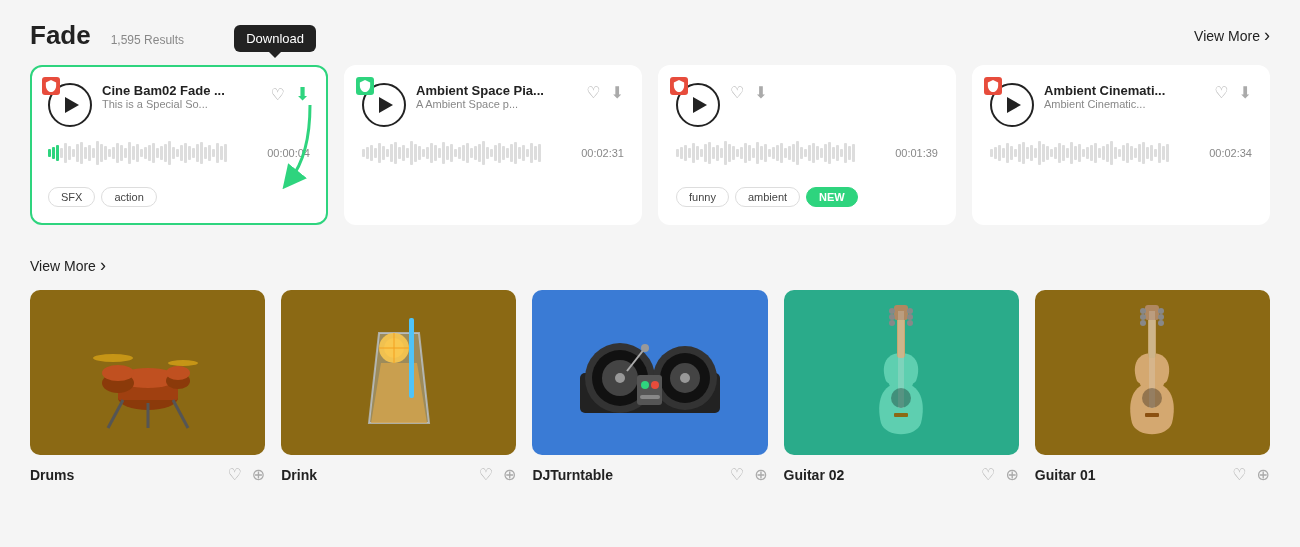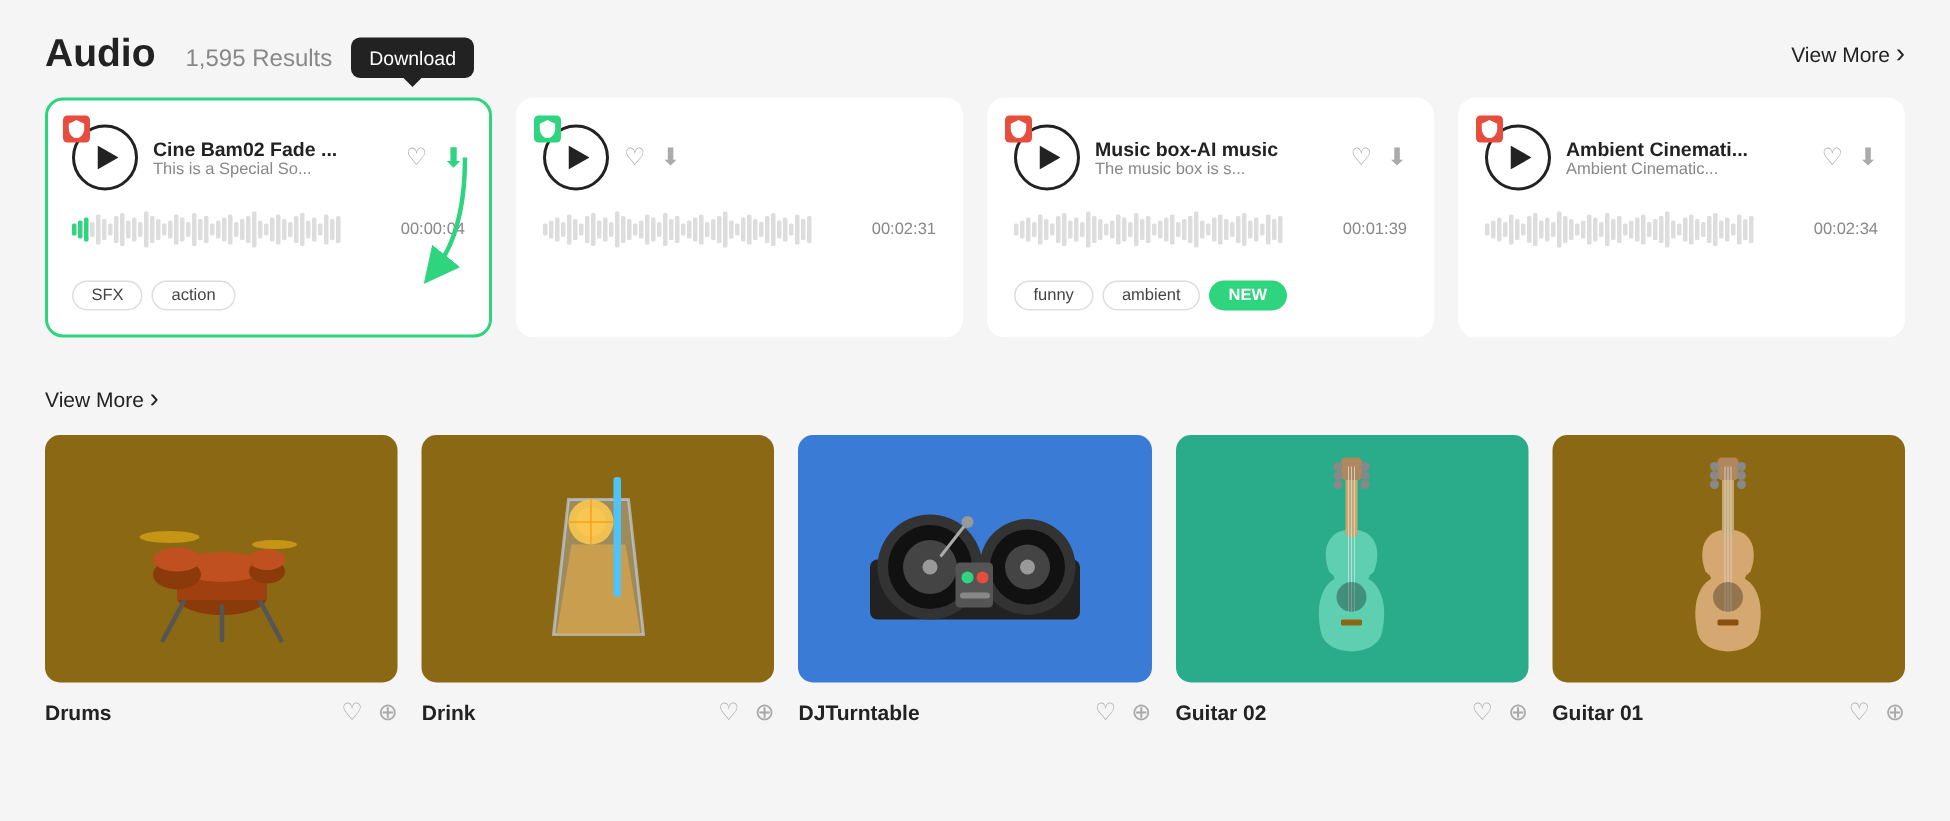--- a/index.html
+++ b/index.html
@@ -3,40 +3,40 @@
   <meta charset="utf-8">
   <style>
     * { box-sizing: border-box; margin: 0; padding: 0; }
     body { font-family: -apple-system, BlinkMacSystemFont, 'Segoe UI', sans-serif; background: #f5f5f5; color: #222; }
 
     .page { width: 1300px; padding: 20px 30px; }
 
     
     .section-header { display: flex; align-items: center; justify-content: space-between; margin-bottom: 14px; }
     .section-title { font-size: 26px; font-weight: 700; }
-    .section-count { font-size: 16px; color: #888; margin-left: 10px; font-weight: 400; }
+    .section-count { font-size: 12px; color: #888; margin-left: 10px; font-weight: 400; }
     .view-more { font-size: 14px; color: #222; cursor: pointer; display: flex; align-items: center; gap: 4px; }
     .view-more::after { content: '›'; font-size: 18px; }
 
     
     .audio-section { margin-bottom: 30px; }
     .audio-cards { display: flex; gap: 16px; }
 
     .audio-card {
       background: #fff;
       border-radius: 12px;
       padding: 16px;
       flex: 1;
       min-width: 0;
       border: 2px solid transparent;
       position: relative;
     }
     .audio-card.highlighted { border-color: #2ed47e; }
 
-    .audio-card-top { display: flex; align-items: center; gap: 10px; margin-bottom: 12px; }
+    .audio-card-top { display: flex; align-items: flex-start; gap: 10px; margin-bottom: 12px; }
     .play-btn {
       width: 44px; height: 44px; border-radius: 50%; border: 2px solid #222;
       display: flex; align-items: center; justify-content: center; cursor: pointer; flex-shrink: 0;
       background: #fff;
     }
     .play-btn svg { margin-left: 3px; }
     .audio-info { flex: 1; min-width: 0; }
     .audio-title { font-size: 13px; font-weight: 600; white-space: nowrap; overflow: hidden; text-overflow: ellipsis; }
     .audio-subtitle { font-size: 11px; color: #888; white-space: nowrap; overflow: hidden; text-overflow: ellipsis; }
     .audio-actions { display: flex; align-items: center; gap: 10px; flex-shrink: 0; }
@@ -88,21 +88,21 @@
     .three-d-actions span { color: #aaa; font-size: 16px; cursor: pointer; }
   </style>
 </head>
 <body>
 
 <div class="page">
 
   <div class="audio-section">
     <div class="section-header">
       <div style="display:flex;align-items:baseline;gap:10px">
-        <span class="section-title">Audio</span>
+        <span class="section-title">Fade</span>
         <span class="section-count">1,595 Results</span>
       </div>
       <span class="view-more">View More</span>
     </div>
 
     <div class="audio-cards">
 
       <div class="audio-card highlighted" style="position:relative;">
 
         <div class="audio-shield">
@@ -193,20 +193,24 @@
                 <path d="M6 0L0 3v4c0 3.5 2.5 6.7 6 7.5C9.5 13.7 12 10.5 12 7V3L6 0z" fill="white"></path>
               </svg>
           </div>
         </div>
         <div class="audio-card-top">
           <div class="play-btn">
             <svg width="14" height="16" viewBox="0 0 14 16" fill="#222">
                 <polygon points="0,0 14,8 0,16"></polygon>
               </svg>
           </div>
+          <div class="audio-info">
+            <div class="audio-title">Ambient Space Pia...</div>
+            <div class="audio-subtitle">A Ambient Space p...</div>
+          </div>
           <div class="audio-actions">
             <button class="icon-btn">♡</button>
             <button class="icon-btn">⬇</button>
           </div>
         </div>
         <div class="waveform-row">
           <div class="waveform" id="wf2">
               <div class="waveform-bar" style="height: 8px;"></div>
               <div class="waveform-bar" style="height: 12px;"></div>
               <div class="waveform-bar" style="height: 16px;"></div>
@@ -263,24 +267,20 @@
             <svg viewBox="0 0 12 14" width="12" height="12">
                 <path d="M6 0L0 3v4c0 3.5 2.5 6.7 6 7.5C9.5 13.7 12 10.5 12 7V3L6 0z" fill="white"></path>
               </svg>
           </div>
         </div>
         <div class="audio-card-top">
           <div class="play-btn">
             <svg width="14" height="16" viewBox="0 0 14 16" fill="#222">
                 <polygon points="0,0 14,8 0,16"></polygon>
               </svg>
-          </div>
-          <div class="audio-info">
-            <div class="audio-title">Music box-AI music</div>
-            <div class="audio-subtitle">The music box is s...</div>
           </div>
           <div class="audio-actions">
             <button class="icon-btn">♡</button>
             <button class="icon-btn">⬇</button>
           </div>
         </div>
         <div class="waveform-row">
           <div class="waveform" id="wf3">
               <div class="waveform-bar" style="height: 8px;"></div>
               <div class="waveform-bar" style="height: 12px;"></div>

